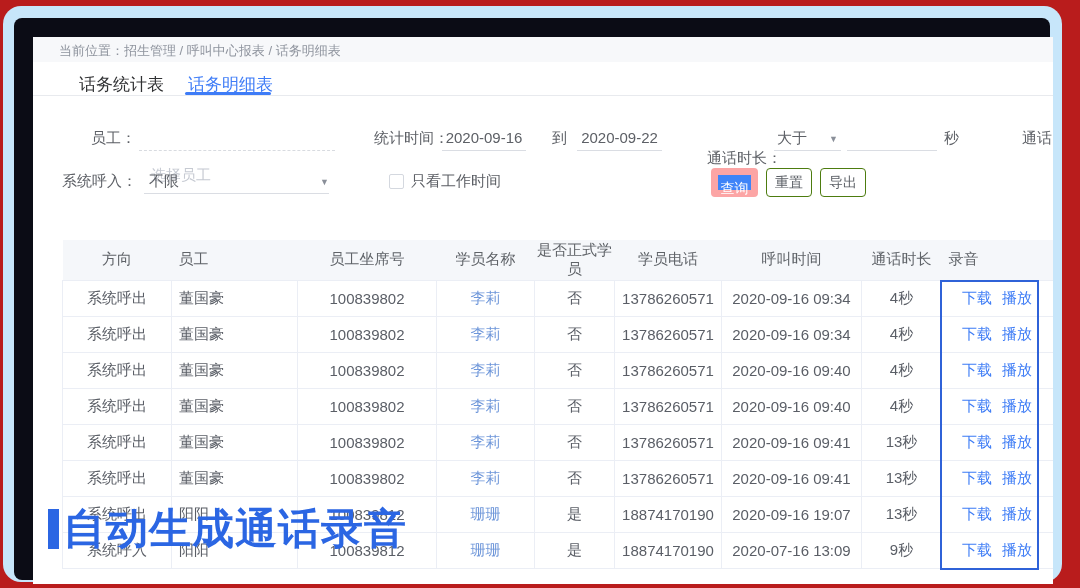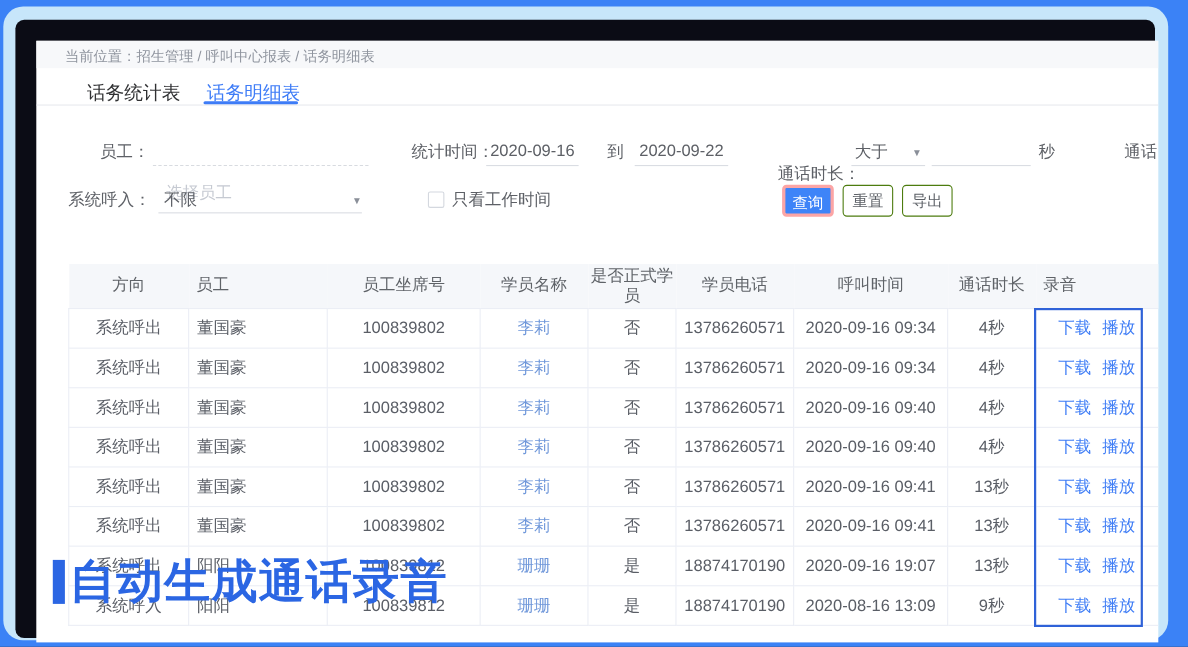--- a/index.html
+++ b/index.html
@@ -1,37 +1,37 @@
 <!DOCTYPE html>
 <html><head>
 <meta charset="utf-8">
 <style>
   * { margin:0; padding:0; box-sizing:border-box; }
   html,body { width:1080px; height:588px; }
   body { background:#000; font-family:"Liberation Sans","DejaVu Sans",sans-serif; }
-  .stage { position:relative; width:1080px; height:588px; overflow:hidden; background:#3b82f6; }
+  .stage { position:relative; width:1080px; height:588px; overflow:hidden; background:#b91c1c; }
   .blue-frame { position:absolute; left:3px; top:6px; width:1059px; height:576px; background:#c7e6fa; border-radius:18px; }
   .dark-frame { position:absolute; left:11px; top:12px; width:1036px; height:562px; background:#0b0c15; border-radius:8px; }
   .content { position:absolute; left:19px; top:19px; width:1020px; height:547px; background:#fff; overflow:hidden; }
   .abs { position:absolute; }
   .breadcrumb-bar { left:0; top:0; width:1020px; height:25px; background:#f7f8fa; }
   .breadcrumb-text { left:26px; top:5px; font-size:13px; color:#8f949e; white-space:nowrap; }
   .tab { top:36px; font-size:17px; color:#303133; font-weight:500; cursor:pointer; white-space:nowrap; }
   .tab.active { color:#3e7cf7;text-align:right; }
   .tab-underline { left:152px; top:55px; width:86px; height:3px; background:#3e7cf7; border-radius:2px; }
   .tabs-divider { left:0; top:58px; width:1020px; height:1px; background:#e8eaee; }
   .flabel { font-size:15px; color:#5d6066; font-weight:500; white-space:nowrap; }
   .fvalue { font-size:15px; color:#5d6066; white-space:nowrap; }
   .placeholder { font-size:15px; color:#c6cad2; white-space:nowrap; }
   .uline { height:1px; background:#dadde3; }
   .uline-dashed { height:0; border-bottom:1px dashed #d8dbe0; }
   .caret { font-size:9px; color:#8a8f99; }
   .checkbox { width:15px; height:15px; border:1px solid #d4d8df; border-radius:2px; background:#fff; cursor:pointer; }
   .btn { height:29px; border-radius:4px; font-size:14px; text-align:center; line-height:27px; cursor:pointer; white-space:nowrap; }
-  .btn-primary { background:#3e84f8; color:#fff; border:3px solid #fca5a5; }
+  .btn-primary { background:#3e84f8; color:#fff; border:7px solid #fca5a5; }
   .btn-plain { background:#fff; color:#5c6066; border:1px solid #4d7c0f; }
   .tbl-wrap { left:29px; top:203px; width:992px; }
   table { border-collapse:collapse; table-layout:fixed; width:992px; }
   th { background:#f5f7fa; height:40px; font-size:15px; font-weight:400; color:#5f6368; }
   td { border:1px solid #ebeef5; height:36px; font-size:15px; color:#5a5e66; white-space:nowrap; overflow:hidden; }
   th.al, td.al { text-align:left; padding-left:7px; }
   th.ac, td.ac { text-align:center; }
   td.rec { padding-left:20px; text-align:left; }
   .student-link { color:#6f97da; cursor:pointer; }
   .act-link { color:#3f7df6; cursor:pointer; margin-right:10px; }
@@ -194,21 +194,21 @@
                   <td class="ac">13秒</td>
                   <td class="rec"><span class="act-link">下载</span><span class="act-link">播放</span></td>
                 </tr>
                 <tr>
                   <td class="ac">系统呼入</td>
                   <td class="al">阳阳</td>
                   <td class="ac">100839812</td>
                   <td class="ac"><span class="student-link">珊珊</span></td>
                   <td class="ac">是</td>
                   <td class="ac">18874170190</td>
-                  <td class="ac">2020-08-16 13:09</td>
+                  <td class="ac">2020-07-16 13:09</td>
                   <td class="ac">9秒</td>
                   <td class="rec"><span class="act-link">下载</span><span class="act-link">播放</span></td>
                 </tr>
               </tbody>
           </table>
           <div class="hl-box"></div>
         </div>
 
         <div class="abs watermark">
           <span class="watermark-bar"></span>

